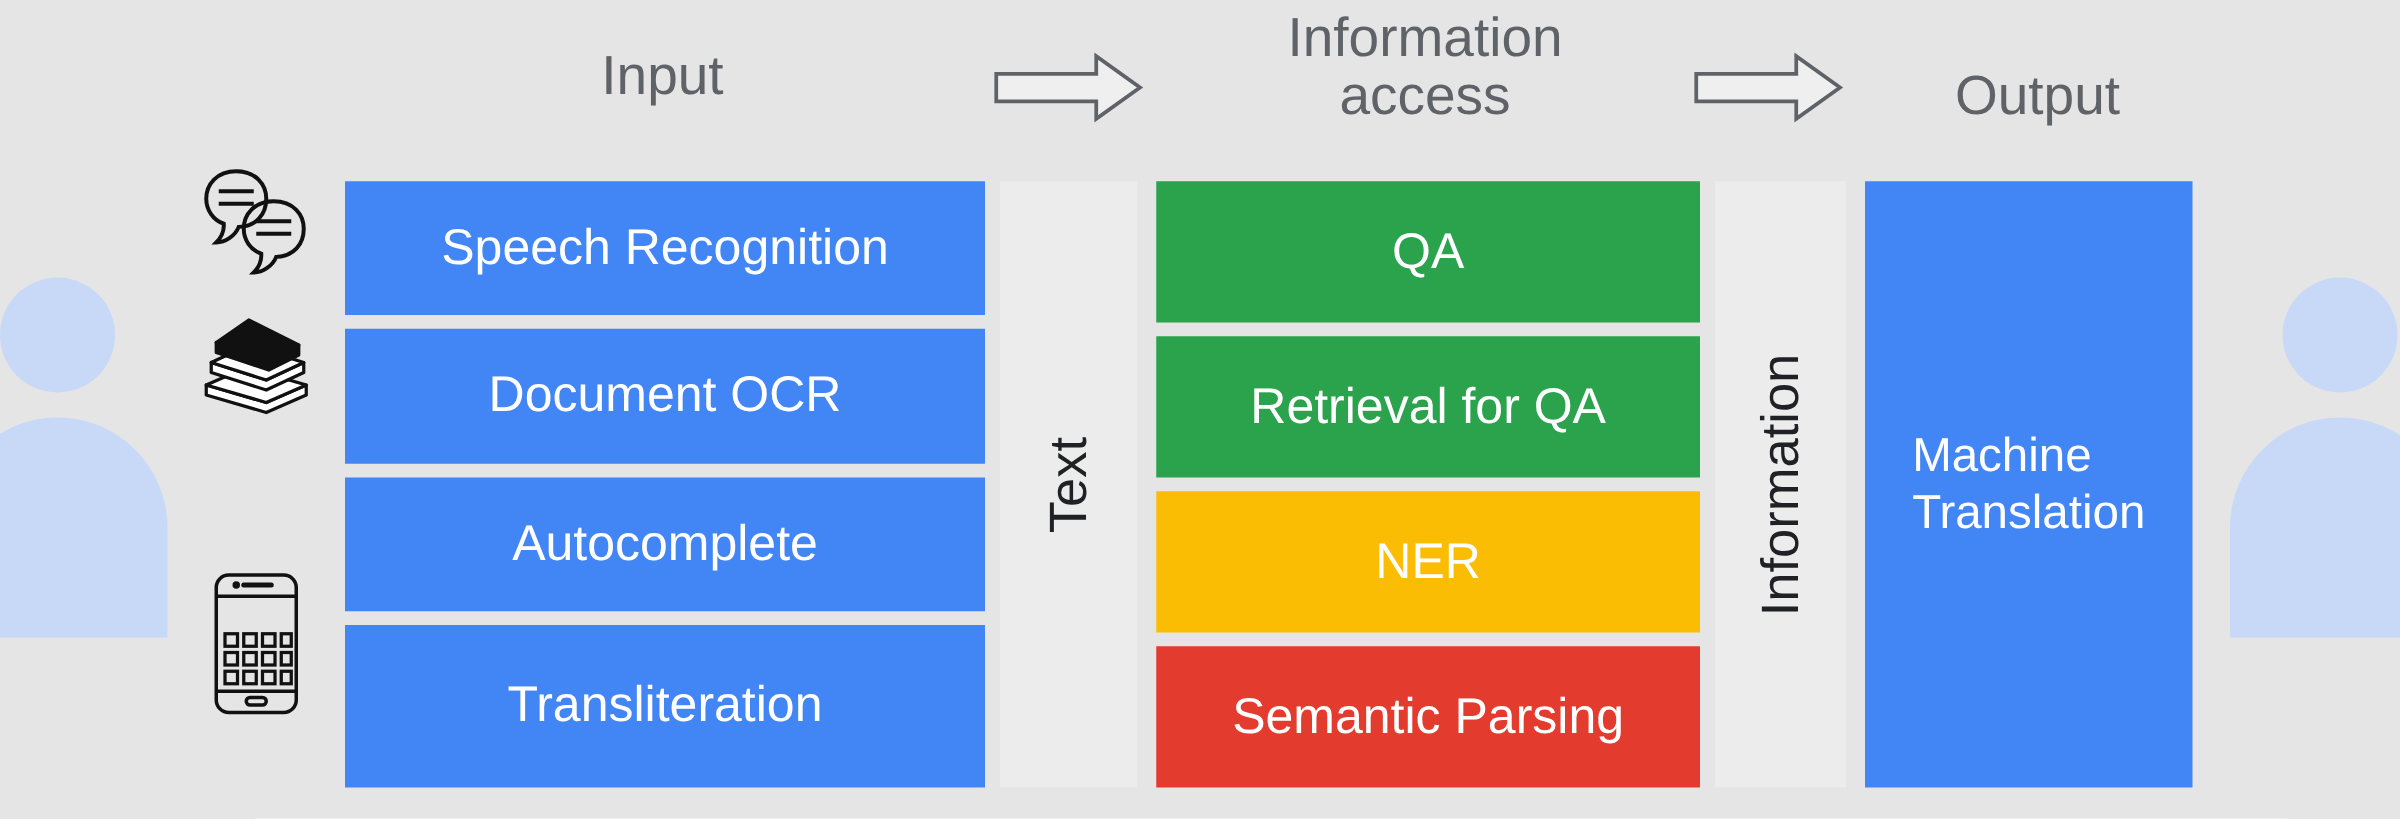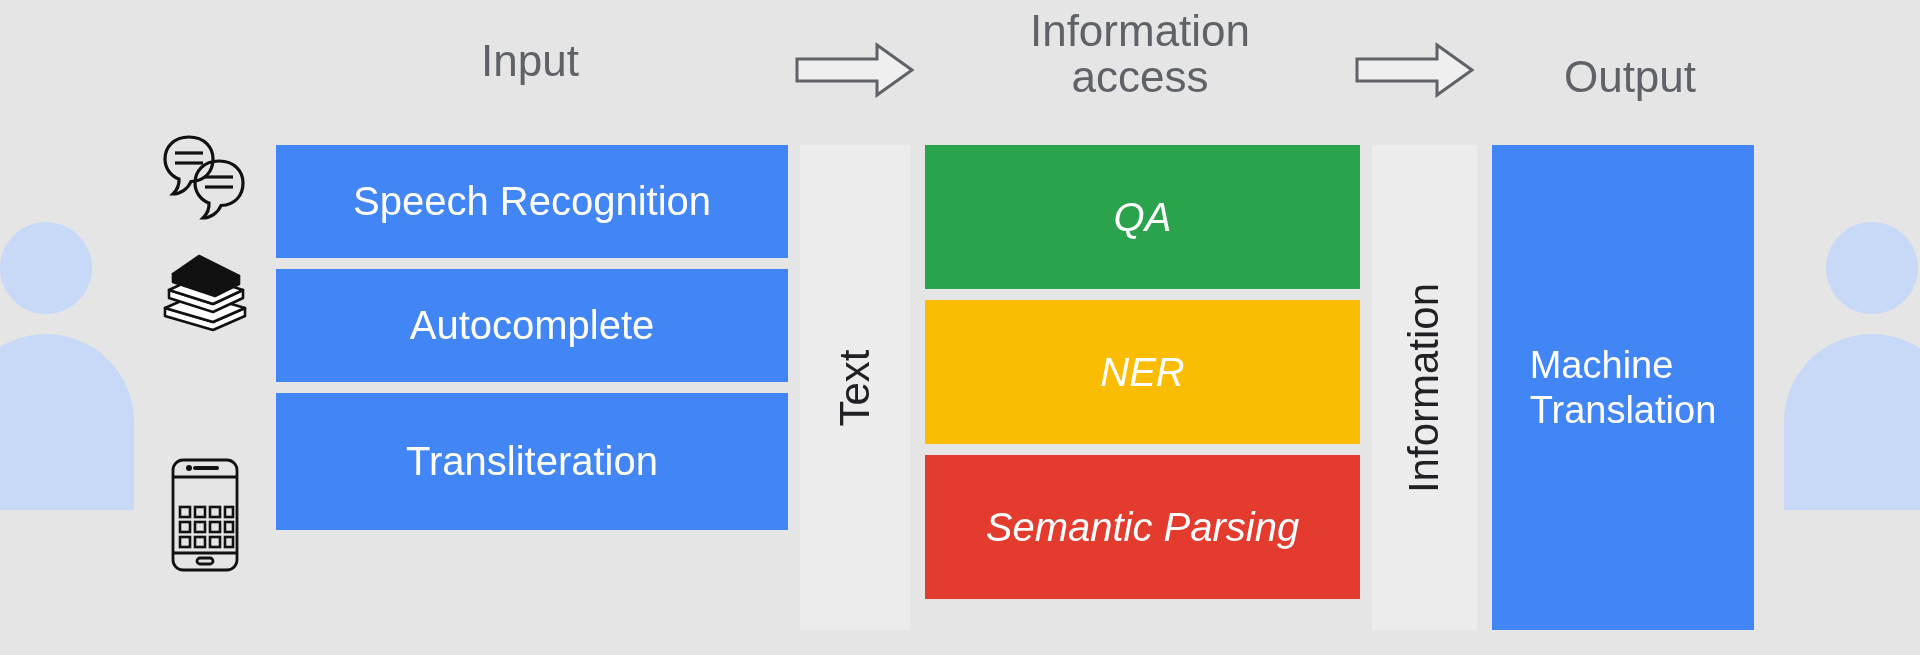--- a/index.html
+++ b/index.html
@@ -102,21 +102,21 @@
     align-items: center;
     justify-content: center;
     color: #ffffff;
     font-size: 40px;
     font-weight: 400;
     text-align: center;
     box-sizing: border-box;
   }
   #col-input .blk  { height: 113px; margin-bottom: 11px; background: #4285f4; }
   #col-input .blk:last-child { margin-bottom: 0; height: 137px; }
-  #col-access .blk { height: 144px; margin-bottom: 11px; font-style: italic; }
+  #col-access .blk { height: 113px; margin-bottom: 11px; }
   #col-access .blk:last-child { margin-bottom: 0; }
 
   
   .band {
     position: absolute;
     top: 145px;
     height: 485px;
     background: #ececec;
     display: flex;
     align-items: center;
@@ -234,30 +234,32 @@
         <rect x="11" y="80" width="10" height="10"></rect>
           <rect x="26" y="80" width="10" height="10"></rect>
         <rect x="41" y="80" width="10" height="10"></rect>
           <rect x="56" y="80" width="8" height="10"></rect>
       </g>
     </svg>
   </div>
 
   <div class="col" id="col-input">
     <div class="blk">Speech Recognition</div>
+    <div class="blk">Document OCR</div>
     <div class="blk">Autocomplete</div>
     <div class="blk">Transliteration</div>
   </div>
 
   <div class="band" id="band-text">
     <span class="band-label">Text</span>
   </div>
 
   <div class="col" id="col-access">
     <div class="blk" style="background:#2ba24c;">QA</div>
+    <div class="blk" style="background:#2ba24c;">Retrieval for QA</div>
     <div class="blk" style="background:#fbbc04;">NER</div>
     <div class="blk" style="background:#e33b2e;">Semantic Parsing</div>
   </div>
 
   <div class="band" id="band-info">
     <span class="band-label">Information</span>
   </div>
 
   <div id="block-mt">Machine
 Translation</div>

